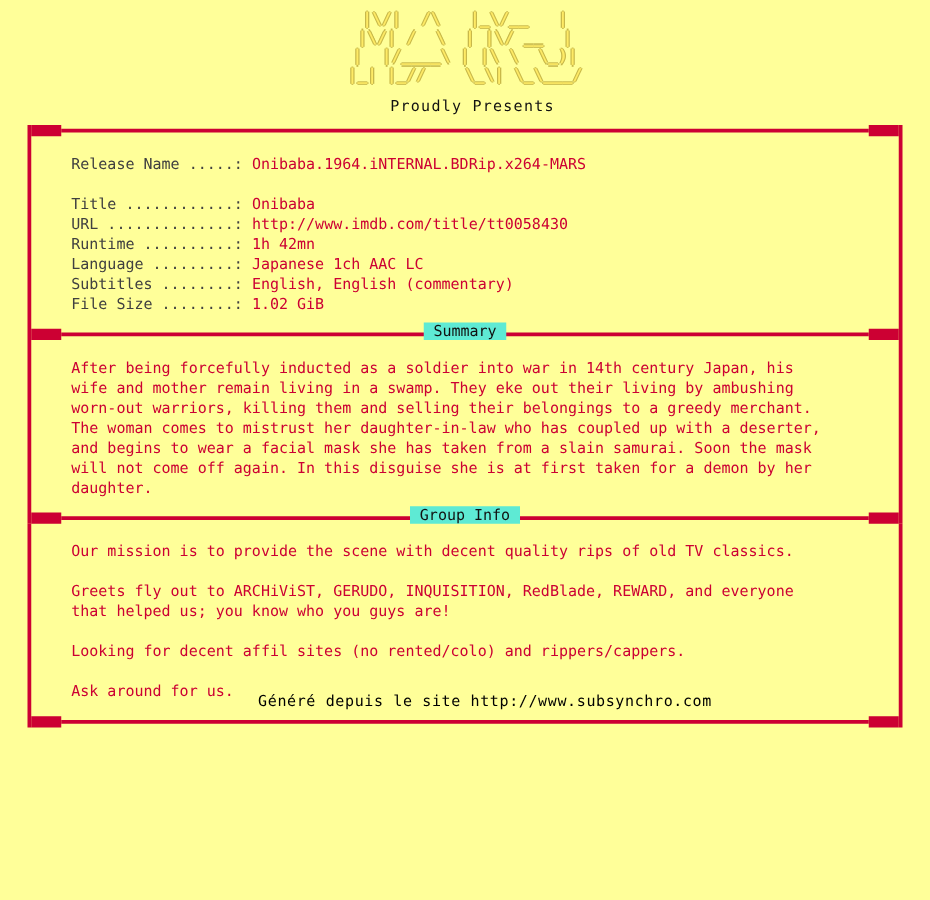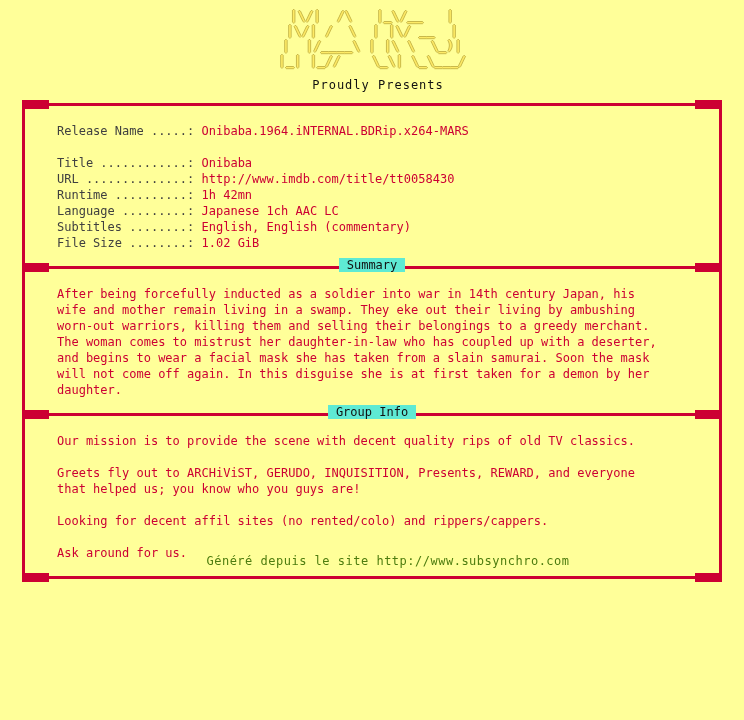--- a/index.html
+++ b/index.html
@@ -130,21 +130,21 @@
     margin-top: 16px;
   }
 
   .footer {
     position: absolute;
     left: 0;
     right: 0;
     bottom: 8px;
     text-align: center;
     font-size: 12px;
-    color: #4d7c0f;
+    color: #000000;
     letter-spacing: 0.5px;
     margin-left: 32px;
   }
 </style>
 </head>
 <body>
 
 <div class="page">
 
   <pre class="logo">|\/|  /\   |_\/__   |
@@ -192,21 +192,21 @@
       <div class="seg left"></div>
       <div class="seg right"></div>
       <div class="seg mid-left" style="right:24px;left:24px;"></div>
       <div class="bar-title"><span>Group Info</span></div>
     </div>
   </div>
 
   <div class="panel">
     <div class="panel-body">
       <div class="text-block">Our mission is to provide the scene with decent quality rips of old TV classics.</div>
-      <div class="text-block">Greets fly out to ARCHiViST, GERUDO, INQUISITION, Presents, REWARD, and everyone
+      <div class="text-block">Greets fly out to ARCHiViST, GERUDO, INQUISITION, RedBlade, REWARD, and everyone
 that helped us; you know who you guys are!</div>
       <div class="text-block">Looking for decent affil sites (no rented/colo) and rippers/cappers.</div>
       <div class="text-block">Ask around for us.</div>
     </div>
     <div class="bar">
       <div class="seg left"></div>
       <div class="seg right"></div>
       <div class="seg mid-left" style="right:24px;left:24px;"></div>
     </div>
   </div>

